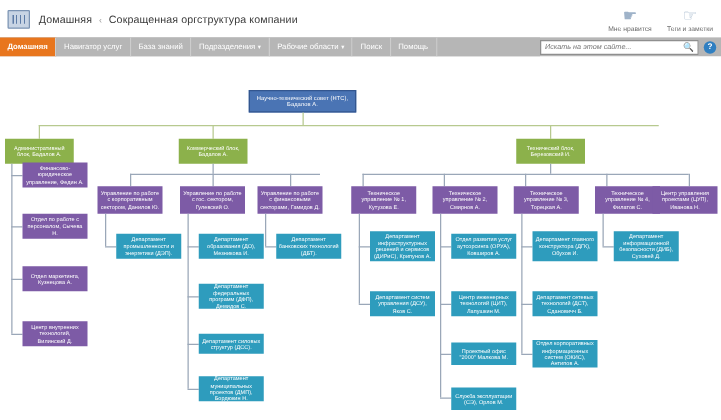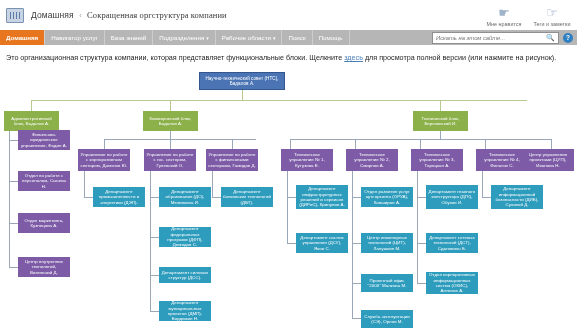--- a/index.html
+++ b/index.html
@@ -20,21 +20,21 @@
   }
   .logo{
     width:16px;height:13px;margin-left:6px;margin-right:7px;
     background:#c8d4e4;border:1px solid #7b93b3;border-radius:1px;
     display:flex;align-items:center;justify-content:center;flex:0 0 auto;
   }
   .logo i{display:block;width:10px;height:7px;
     background:repeating-linear-gradient(90deg,#5d7ba6 0 1px,#c8d4e4 1px 3px);}
   .crumbs{font-size:8.5px;color:#3b3b3b;letter-spacing:.1px;white-space:nowrap;}
   .crumbs .sep{color:#9a9a9a;margin:0 3px;font-size:7px;}
-  .crumbs .cur{color:#3b3b3b;font-family:Liberation Serif, serif;}
+  .crumbs .cur{color:#3b3b3b;}
 
   .topright{margin-left:auto;display:flex;align-items:flex-start;padding-right:6px;gap:10px;}
   .tritem{width:38px;text-align:center;padding-top:1px;}
   .tritem .gl{display:block;height:15px;line-height:15px;font-size:13px;color:#9fb3c9;}
   .tritem .tl{display:block;font-size:5.4px;color:#6b6b6b;line-height:6px;margin-top:1px;}
 
   
   .nav{
     position:absolute;left:0;top:30px;width:577px;height:15px;
     background:#b6b6b6;display:flex;align-items:stretch;
@@ -141,23 +141,20 @@
     <div class="filler"></div>
     <div class="searchwrap">
       <div class="searchbox">
         <input type="text" placeholder="Искать на этом сайте..." style="">
         <span class="mag">🔍</span>
       </div>
       <div class="helpico">?</div>
     </div>
   </div>
 
-  <div class="intro">
-    <span>Это организационная структура компании, которая представляет функциональные блоки. Щелкните </span><a href="#">здесь</a><span> для просмотра полной версии (или нажмите на рисунок).</span>
-  </div>
 
   <div class="chart">
 
     <div class="node n-root" style="left:199px;top:4px;width:86px;height:18px;">
       <span>Научно-технический совет (НТС), Бадалов А.</span>
     </div>
 
     <div class="ln v g" style="left:242px;top:22px;height:10px;"></div>
     <div class="ln h g" style="left:31px;top:32px;width:496px;"></div>
     <div class="ln v g" style="left:31px;top:32px;height:11px;"></div>

